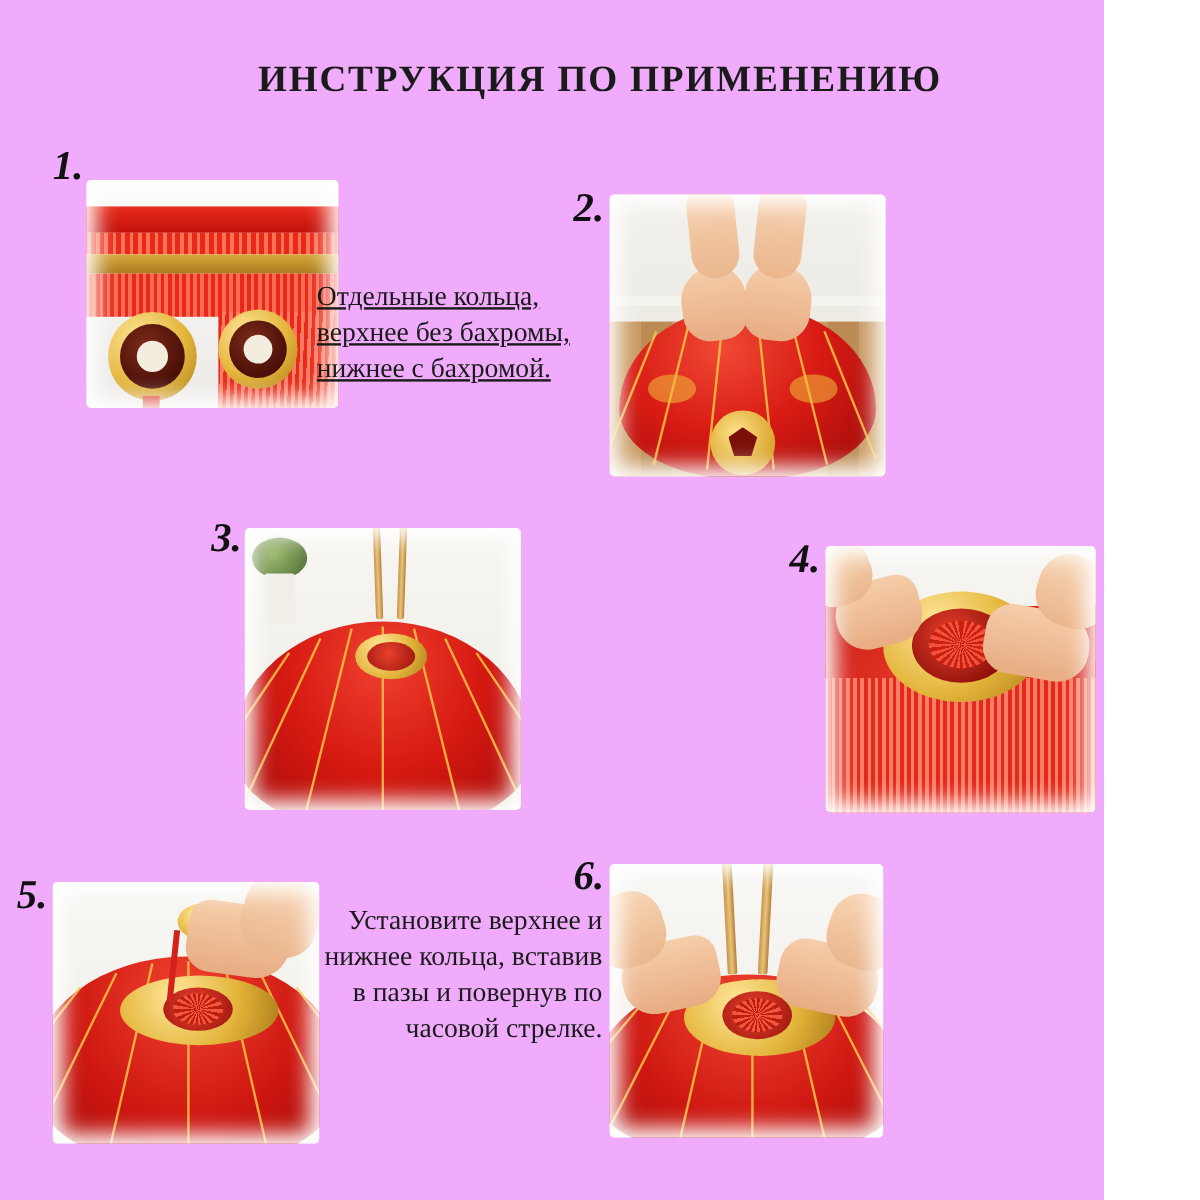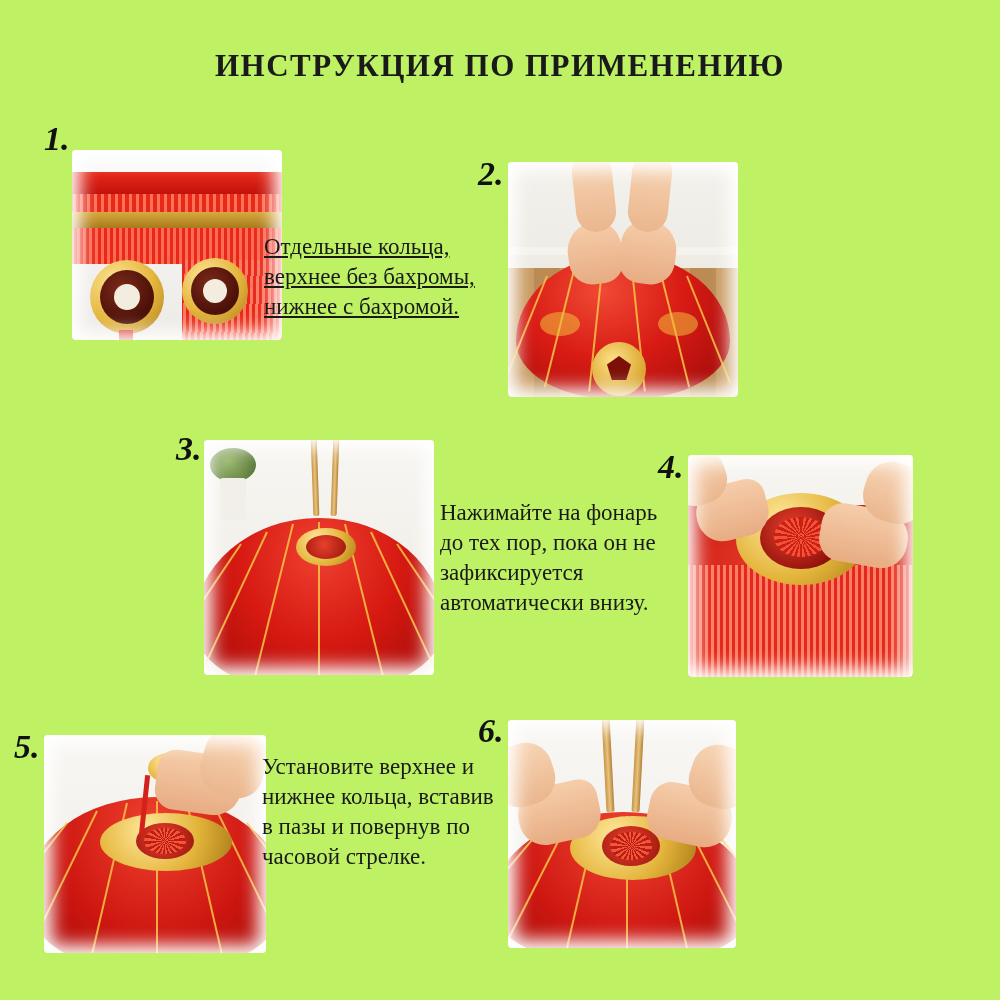--- a/index.html
+++ b/index.html
@@ -2,23 +2,23 @@
 <html><head>
 <meta charset="utf-8">
 <style>
   html, body {
     margin: 0;
     padding: 0;
     background: #ffffff;
   }
   #page {
     position: relative;
-    width: 1000px;
+    width: 920px;
     height: 1000px;
-    background: #bef264;
+    background: #f0abfc;
     font-family: "Liberation Serif", serif;
     overflow: hidden;
   }
   .title {
     position: absolute;
     top: 48px;
     left: 0;
     width: 1000px;
     text-align: center;
     font-family: "Liberation Serif", serif;
@@ -202,21 +202,20 @@
         <div class="rib" style="left:176px; top:14px; width:2px; height:150px; transform:rotate(-25deg);"></div>
         <div class="rib" style="left:202px; top:26px; width:2px; height:140px; transform:rotate(-34deg);"></div>
       </div>
 
       <div class="gold-ring" style="left:92px; top:88px; width:60px; height:38px;"></div>
       <div class="red-hub" style="left:102px; top:95px; width:40px; height:24px;"></div>
       <div class="vignette"></div>
     </div>
   </div>
 
-  <div class="caption" style="left:440px; top:498px; width:232px;">Нажимайте на фонарь до тех пор, пока он не зафиксируется автоматически внизу.</div>
 
   <div class="step-num" style="left:658px; top:448px;">4.</div>
 
   <div class="photo" style="left:688px; top:455px; width:225px; height:222px;">
     <div class="inner">
       <div class="wall" style="background:linear-gradient(#f7f5f1,#efece6);"></div>
 
       <div class="fringe" style="left:-10px; top:96px; width:250px; height:130px; background:repeating-linear-gradient(90deg,#e22a1b 0 3px,#ff7d66 3px 6px);"></div>
       <div style="position:absolute; left:-10px; top:50px; width:250px; height:60px; background:radial-gradient(ellipse at 50% 100%,#ef4130,#c4140e);"></div>
 
@@ -256,21 +255,21 @@
       <div class="gold-ring" style="left:104px; top:18px; width:42px; height:30px;"></div>
       <div style="position:absolute; left:118px; top:26px; width:16px; height:14px; border-radius:50%; background:#8a2a12;"></div>
       <div style="position:absolute; left:98px; top:40px; width:5px; height:60px; background:#d2221a; transform:rotate(6deg);"></div>
 
       <div class="skin" style="position:absolute; left:112px; top:18px; width:86px; height:60px; border-radius:18px 30px 28px 20px; transform:rotate(8deg);"></div>
       <div class="skin2" style="position:absolute; left:158px; top:-6px; width:64px; height:68px; border-radius:26px; transform:rotate(16deg);"></div>
       <div class="vignette"></div>
     </div>
   </div>
 
-  <div class="caption" style="left:262px; top:752px; width:240px; text-align:left;">Установите верхнее и нижнее кольца, вставив в пазы и повернув по часовой стрелке.</div>
+  <div class="caption" style="left:262px; top:752px; width:240px; text-align:right;">Установите верхнее и нижнее кольца, вставив в пазы и повернув по часовой стрелке.</div>
 
   <div class="step-num" style="left:478px; top:712px;">6.</div>
 
   <div class="photo" style="left:508px; top:720px; width:228px; height:228px;">
     <div class="inner">
       <div class="wall" style="background:linear-gradient(#f8f7f4,#f0ede7);"></div>
 
       <div class="rod" style="left:96px; top:-4px; width:8px; height:96px; transform:rotate(-3deg);"></div>
       <div class="rod" style="left:126px; top:-4px; width:8px; height:96px; transform:rotate(3deg);"></div>
 

